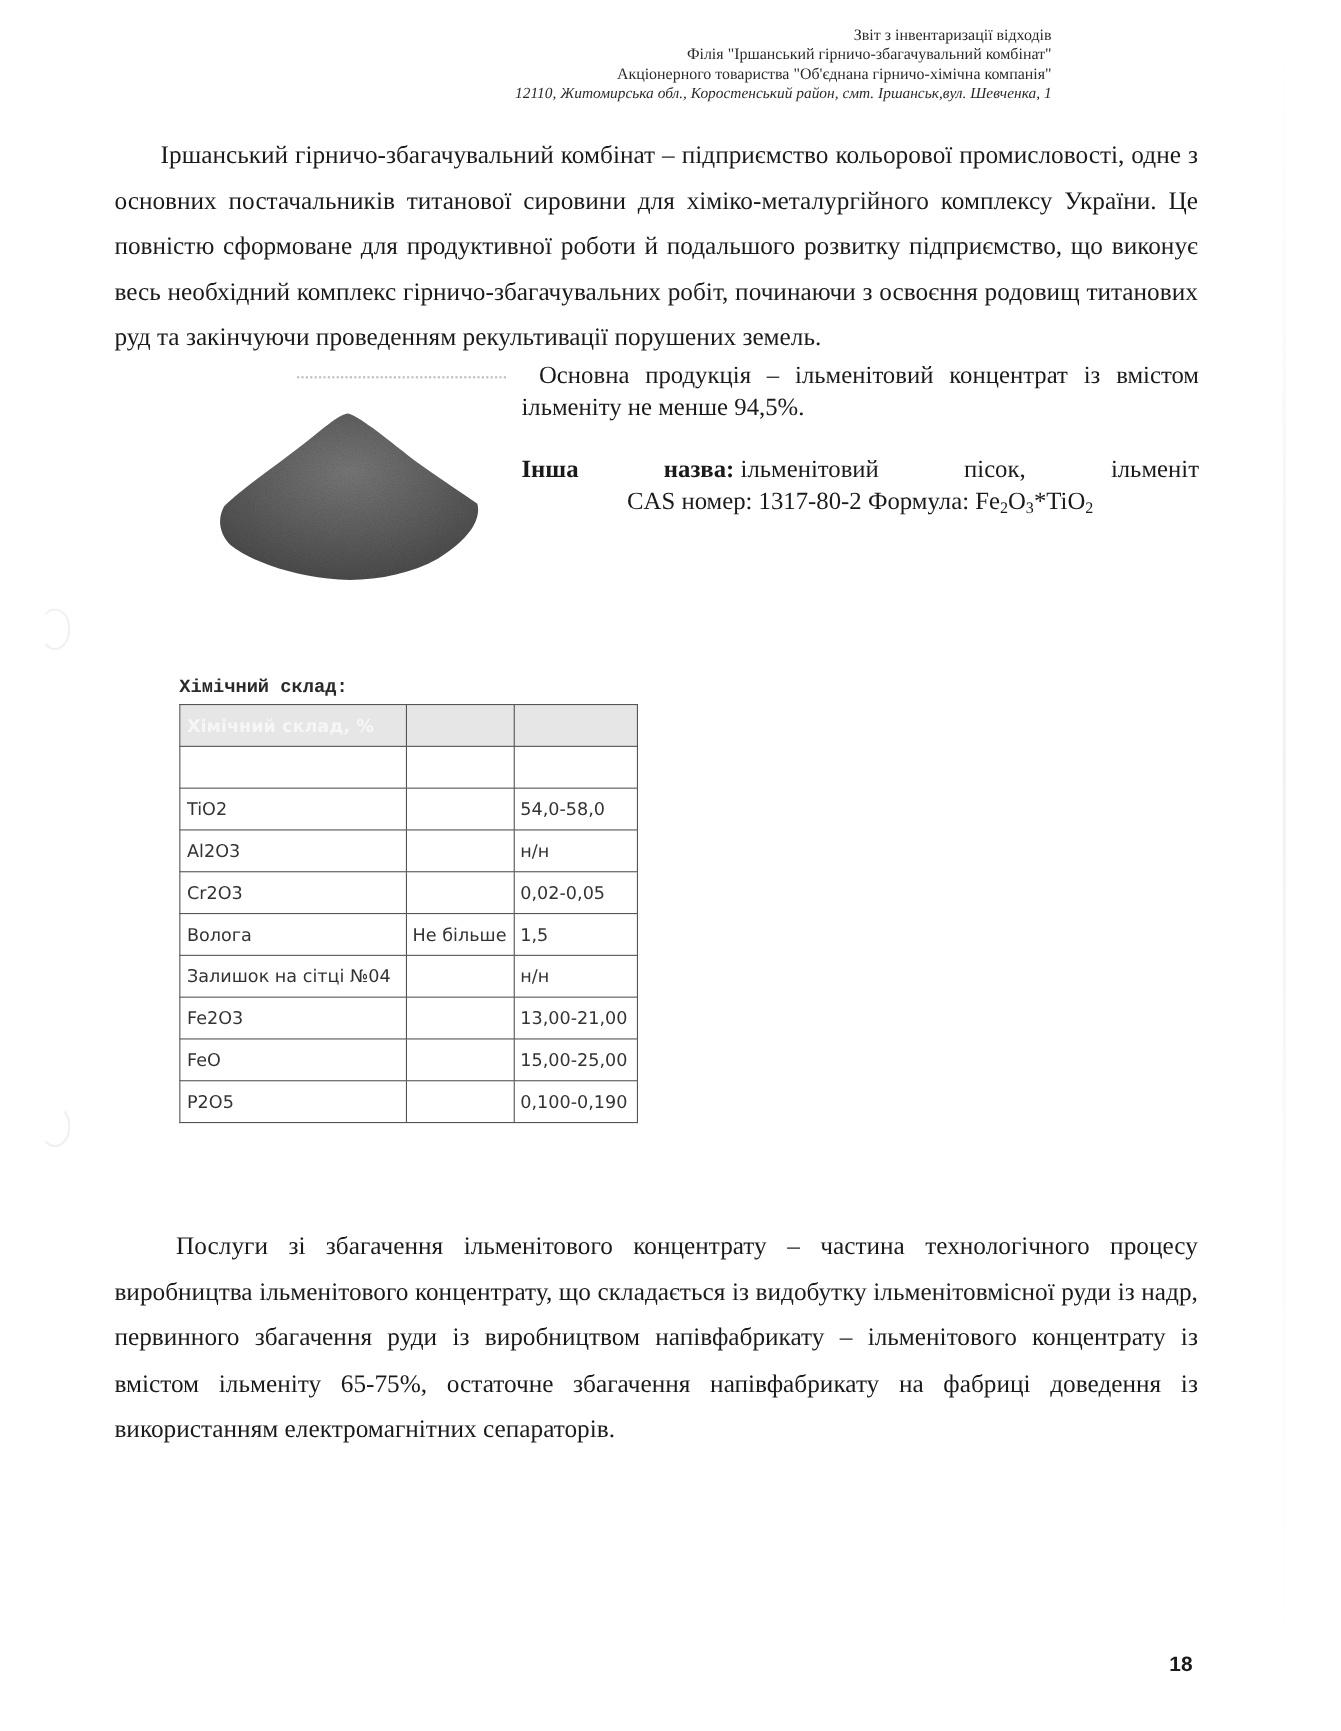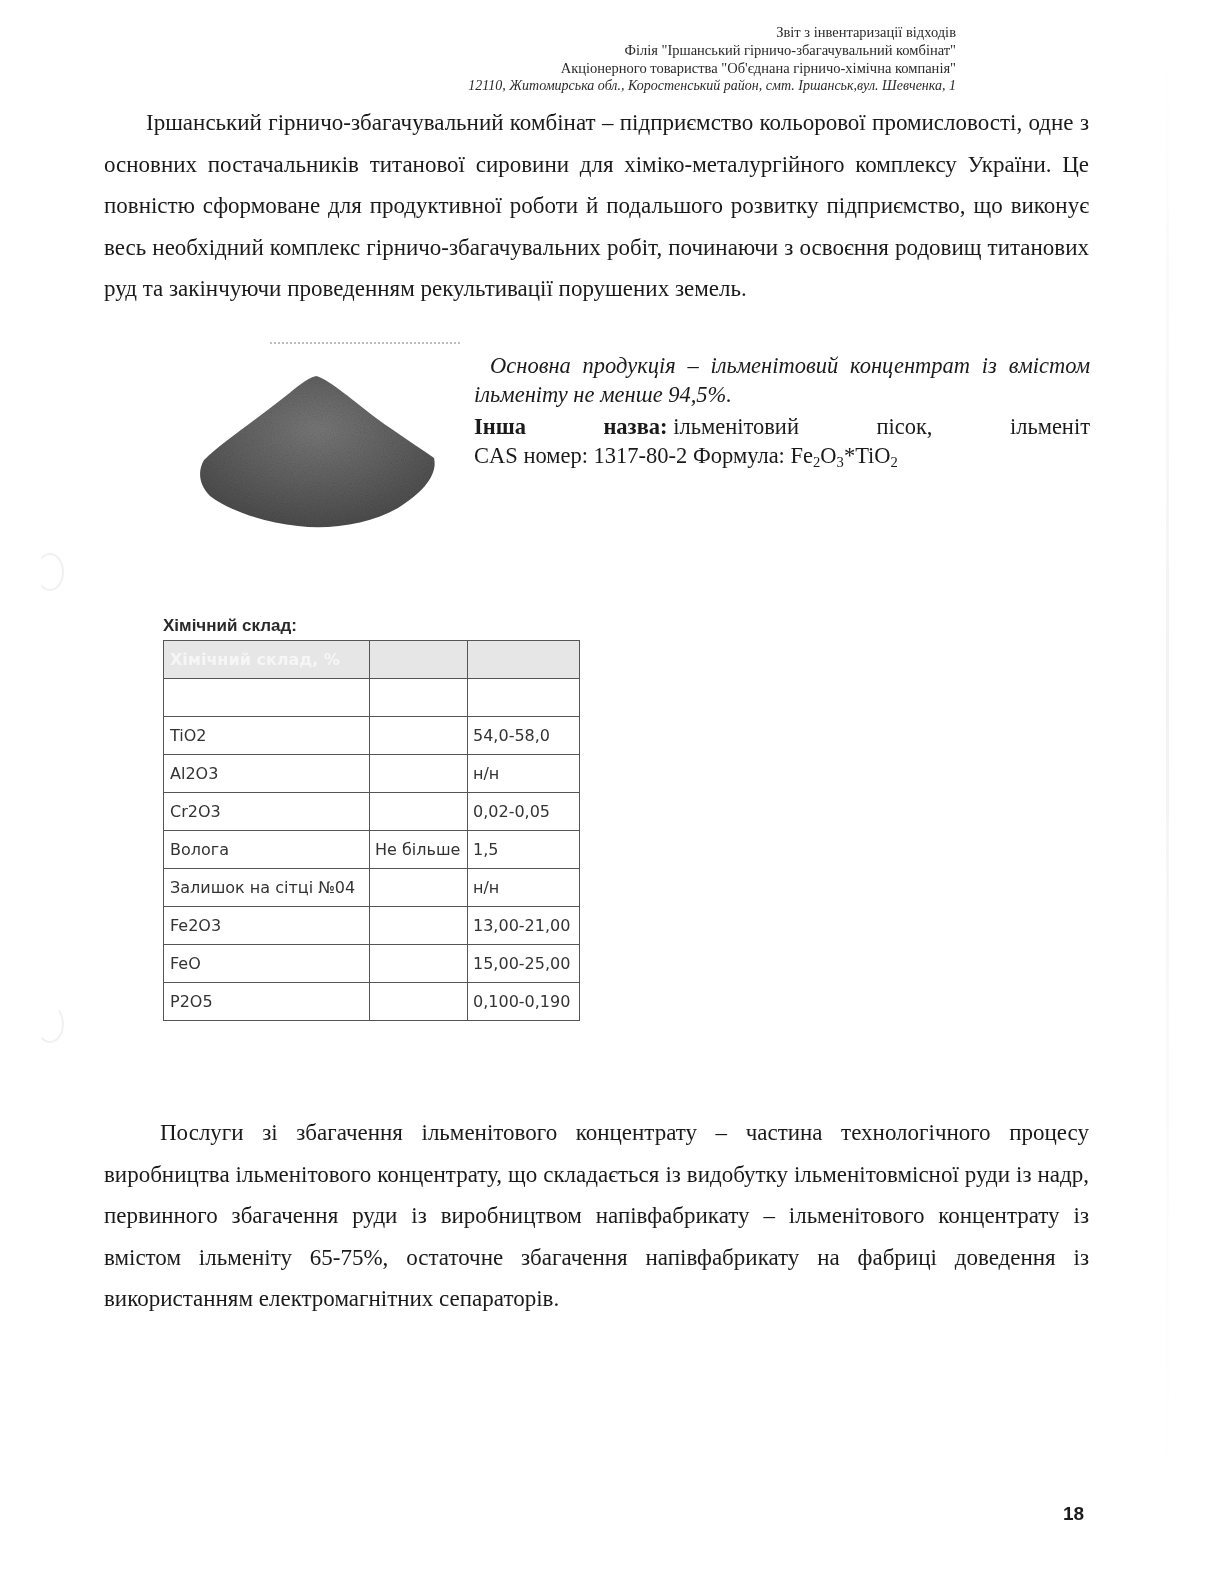--- a/index.html
+++ b/index.html
@@ -59,21 +59,21 @@
     .para {
       position: absolute;
       left: 104px;
       width: 985px;
       font-size: 23px;
       line-height: 41.5px;
       text-align: justify;
       text-indent: 42px;
       color: #1a1a1a;
     }
-    .para.p1 { top: 102px; }
+    .para.p1 { top: 120px; }
     .para.p2 { top: 1112px; text-indent: 56px; }
 
     
     .product-image {
       position: absolute;
       left: 198px;
       top: 370px;
       width: 240px;
       height: 160px;
     }
@@ -86,37 +86,37 @@
       border-bottom: 2px dotted rgba(0,0,0,0.25);
     }
     .product-text {
       position: absolute;
       left: 474px;
       width: 616px;
       font-size: 22.5px;
       line-height: 29px;
       color: #1a1a1a;
     }
-    .product-text.t1 { top: 351px; text-indent: 16px; text-align: justify; font-style: italic; }
-    .product-text.t2 { top: 412px; }
+    .product-text.t1 { top: 326px; text-indent: 16px; text-align: justify; }
+    .product-text.t2 { top: 412px; text-align: center; }
     .product-text.t3 { top: 486px; padding-left: 8px; }
     .t2 .row1 {
       display: flex;
       justify-content: space-between;
       width: 616px;
     }
     .t2 b { font-weight: bold; }
     sub { font-size: 0.65em; vertical-align: -0.25em; line-height: 0; }
 
     
     .chem-title {
       position: absolute;
       left: 163px;
       top: 616px;
-      font-family: Liberation Sans, sans-serif;
+      font-family: Liberation Mono, monospace;
       font-weight: bold;
       font-size: 17px;
       color: #2a2a2a;
     }
     table.chem {
       position: absolute;
       left: 163px;
       top: 640px;
       border-collapse: collapse;
       font-family: "DejaVu Sans", sans-serif;

